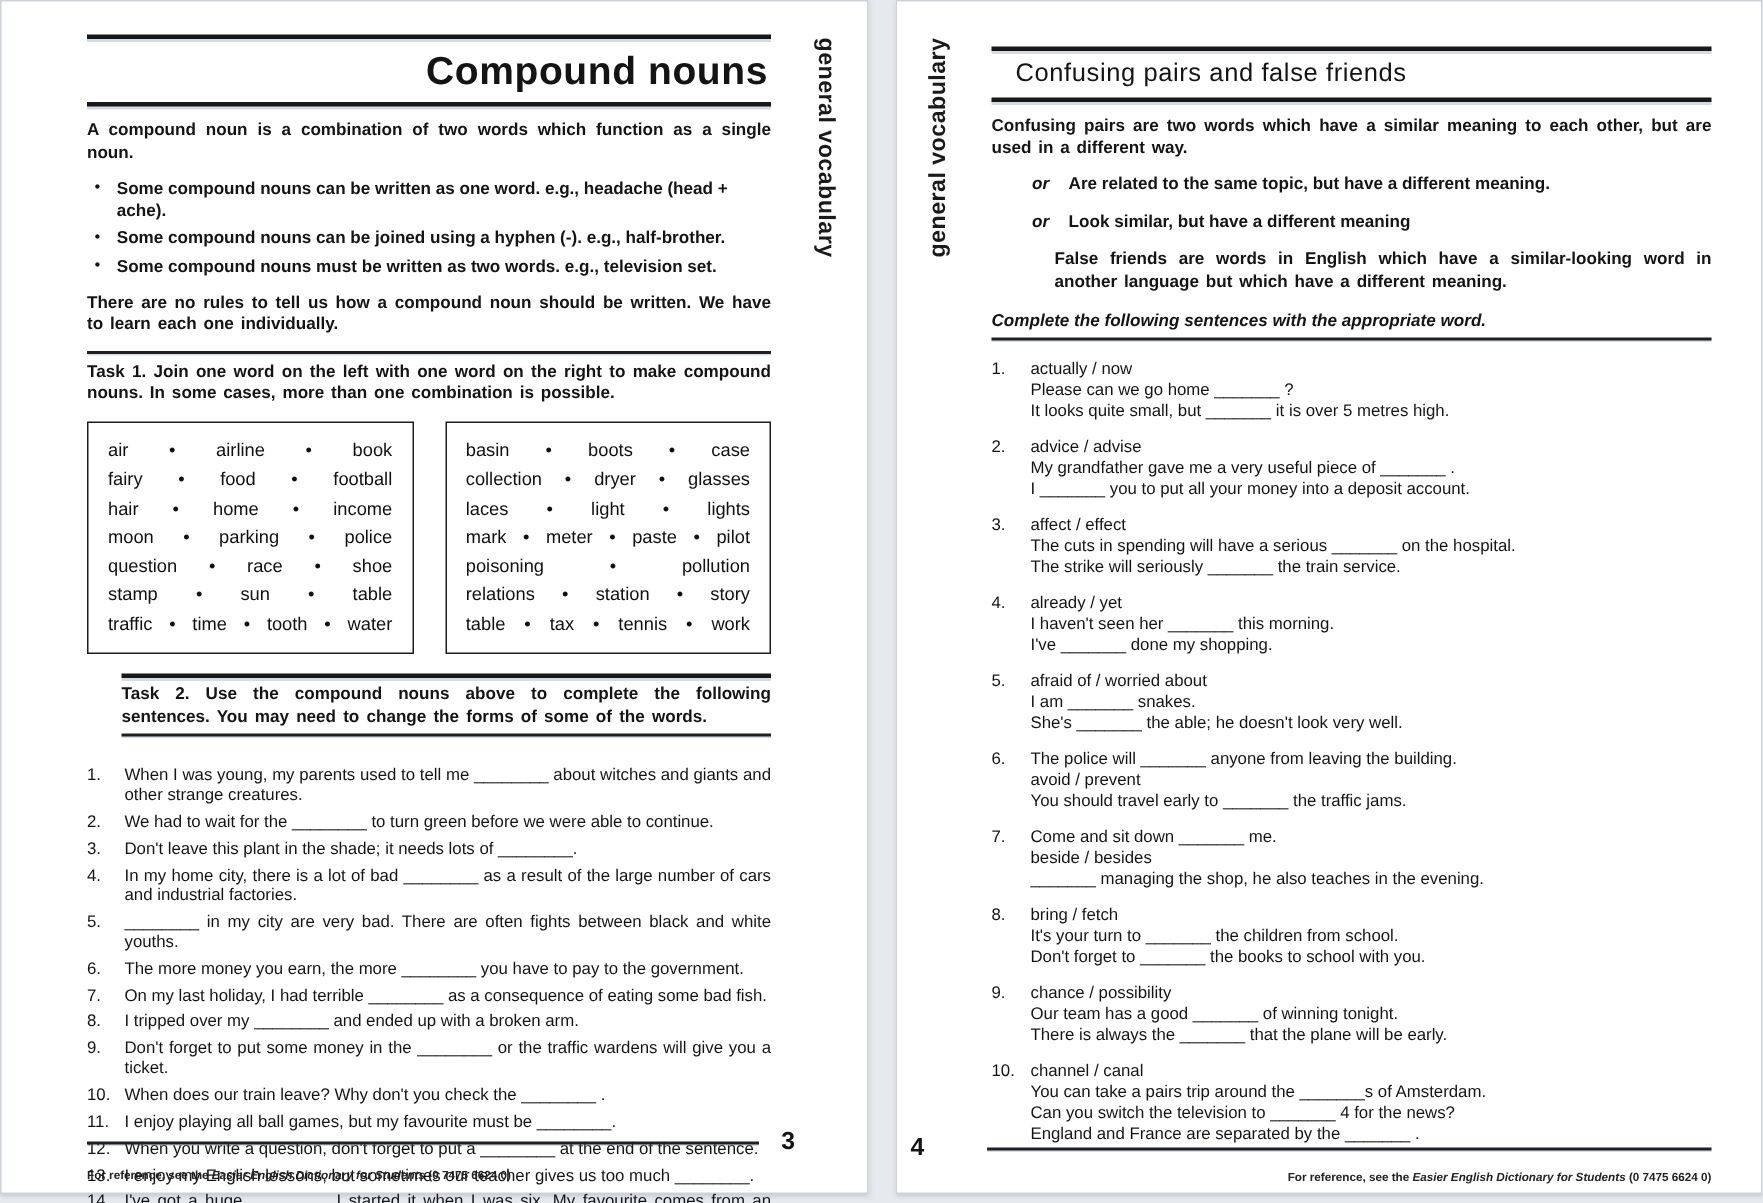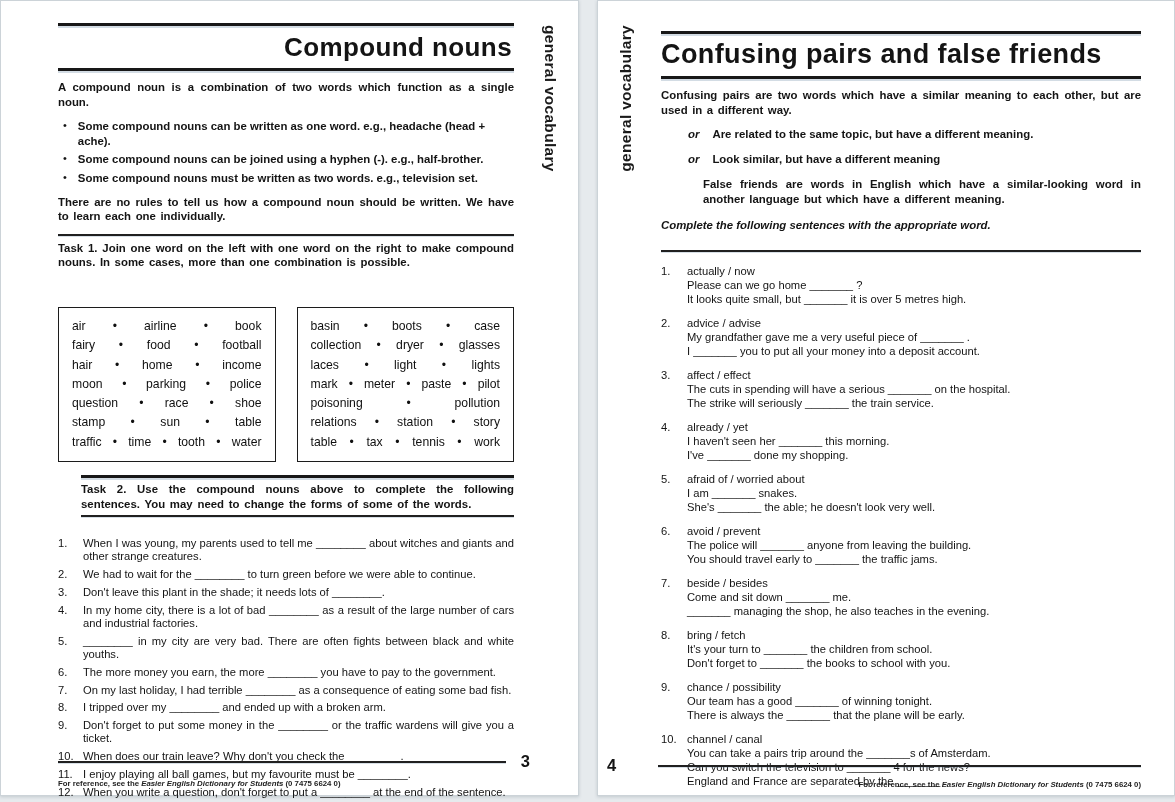--- a/index.html
+++ b/index.html
@@ -38,38 +38,38 @@
   .para-b{font-size:11.4px;font-weight:bold;text-align:justify;line-height:14.6px;word-spacing:1.4px;}
   .lp-intro{margin-top:9px;}
   .bullets{margin-top:10px;}
   .brow{display:flex;gap:11px;padding-left:5px;margin-bottom:4px;}
   .brow .bchar{flex:none;font-size:11px;}
   .brow .btxt{font-size:11.4px;font-weight:bold;line-height:14.6px;}
   .lp-note{margin-top:9px;}
   .lp-prerule{margin-top:10px;}
   .lp-task1{margin-top:5px;}
   .boxes{display:flex;gap:21px;margin-top:11px;}
-  .wbox{flex:1;border:1.6px solid #1c1c1c;padding:9px 13px;margin-top:26px;}
+  .wbox{flex:1;border:1.6px solid #1c1c1c;padding:9px 13px;}
   .wline{font-size:12.2px;line-height:19.3px;text-align:justify;text-align-last:justify;color:#101010;}
   .task2wrap{margin-top:13px;margin-left:23px;}
   .taskmid{margin:4px 0 4px 0;word-spacing:1.6px;}
   .sents{margin-top:20px;}
   .sent{display:flex;margin-bottom:4.6px;font-size:11.2px;line-height:13.2px;}
   .sent .n{flex:none;width:25px;}
   .sent .t{flex:1;text-align:justify;}
 
   
   .rp-content{position:absolute;left:63px;top:0;width:480px;}
   .rp-rule-top{margin-top:30px;}
-  .rp-title{font-size:27px;font-weight:bold;margin:5px 0 6px 0;letter-spacing:.4px;}
+  .rp-title{font-size:17px;font-weight:normal;margin:5px 0 6px 16px;letter-spacing:.4px;}
   .rp-intro{margin-top:9px;}
   .orrow{display:flex;gap:13px;margin:10px 0 0 27px;font-size:11.4px;font-weight:bold;line-height:14.5px;}
   .orrow .or{font-style:italic;}
   .rp-intro2{margin-top:11px;margin-left:42px;}
-  .rp-instr{margin-top:12px;font-size:11.4px;font-weight:bold;font-style:italic;line-height:14px;padding-bottom:18px;}
+  .rp-instr{margin-top:12px;font-size:11.4px;font-weight:bold;font-style:italic;line-height:14px;padding-bottom:4px;}
   .items{margin-top:12px;}
   .item{display:flex;margin-bottom:10px;font-size:11.2px;line-height:14px;}
   .item .n{flex:none;width:26px;}
   .item .b{flex:1;}
 
   
   .lp-footbar{position:absolute;left:57px;width:472px;bottom:24px;display:flex;align-items:center;gap:15px;}
   .lp-footbar .bar{flex:1;}
   .pgnum{font-size:16.5px;font-weight:bold;}
   .lp-foottext{position:absolute;left:57px;bottom:7px;font-size:7.8px;font-weight:bold;color:#222;}
@@ -267,30 +267,30 @@
         <span class="n">5.</span>
         <span class="b">
           <div>afraid of / worried about</div>
           <div>I am _______ snakes.</div>
           <div>She's _______ the able; he doesn't look very well.</div>
         </span>
       </div>
       <div class="item">
         <span class="n">6.</span>
         <span class="b">
+          <div>The police will _______ anyone from leaving the building.</div>
           <div>avoid / prevent</div>
-          <div>The police will _______ anyone from leaving the building.</div>
           <div>You should travel early to _______ the traffic jams.</div>
         </span>
       </div>
       <div class="item">
         <span class="n">7.</span>
         <span class="b">
+          <div>Come and sit down _______ me.</div>
           <div>beside / besides</div>
-          <div>Come and sit down _______ me.</div>
           <div>_______ managing the shop, he also teaches in the evening.</div>
         </span>
       </div>
       <div class="item">
         <span class="n">8.</span>
         <span class="b">
           <div>bring / fetch</div>
           <div>It's your turn to _______ the children from school.</div>
           <div>Don't forget to _______ the books to school with you.</div>
         </span>

